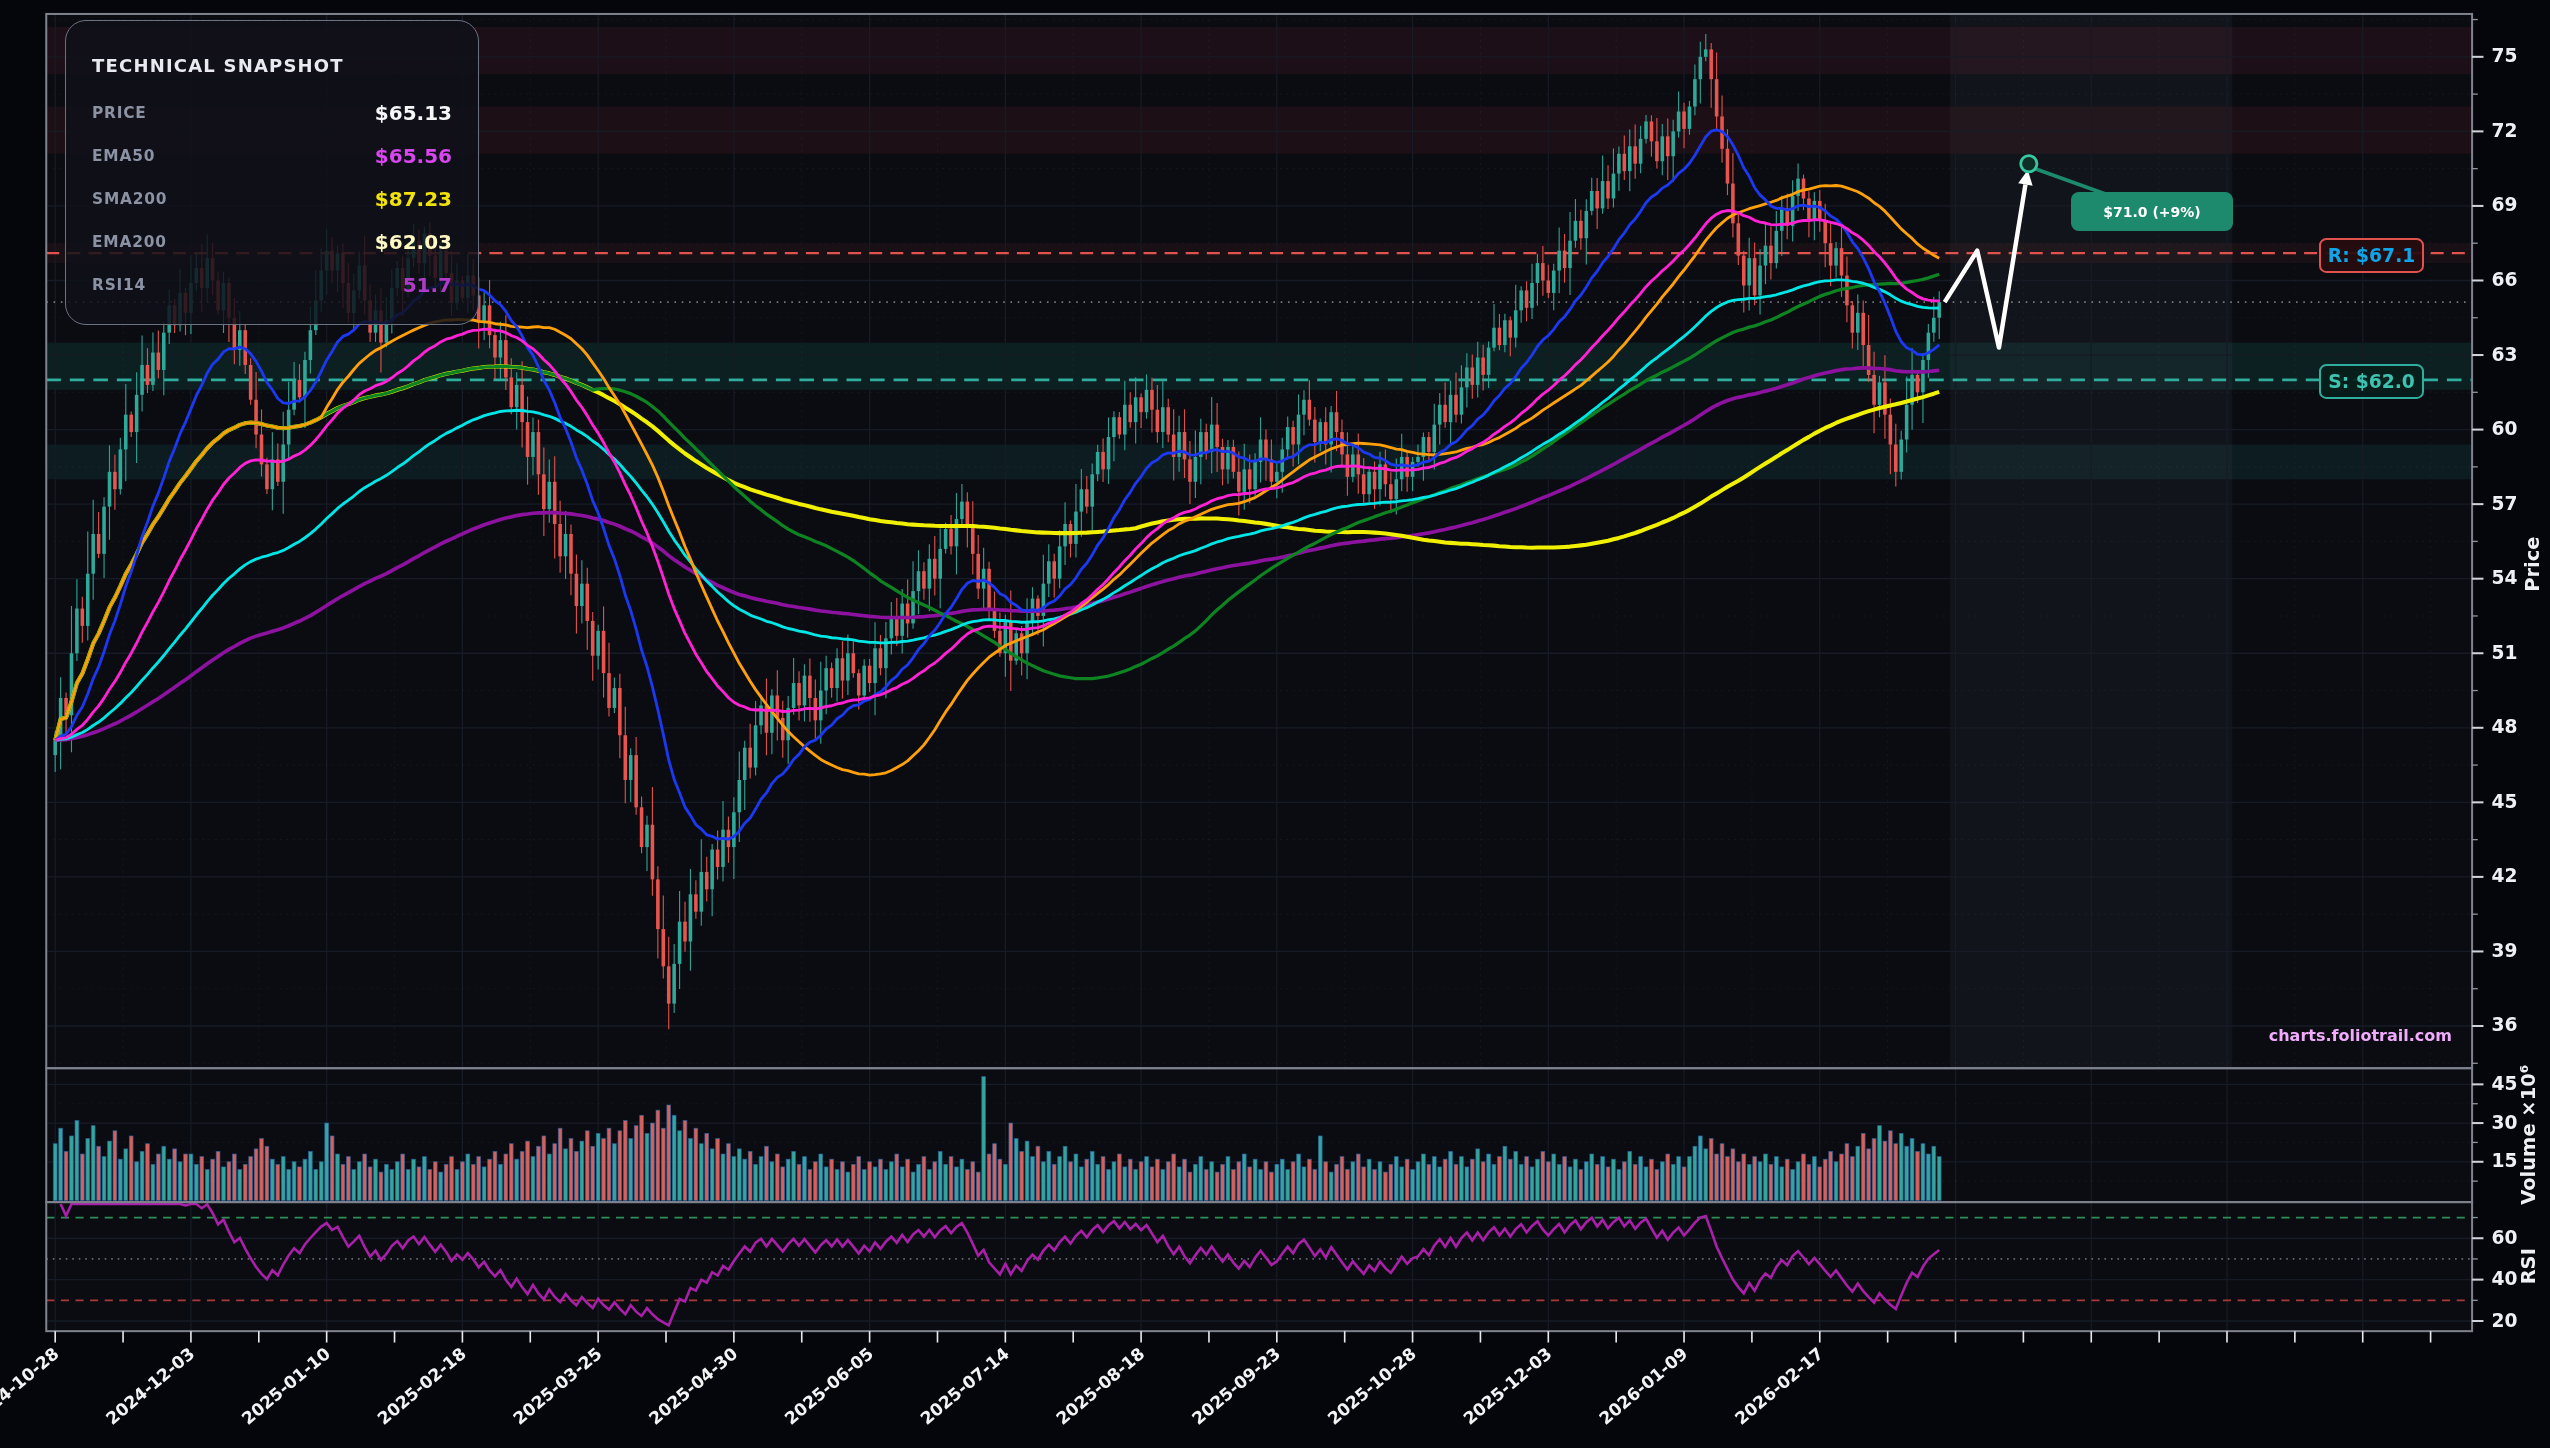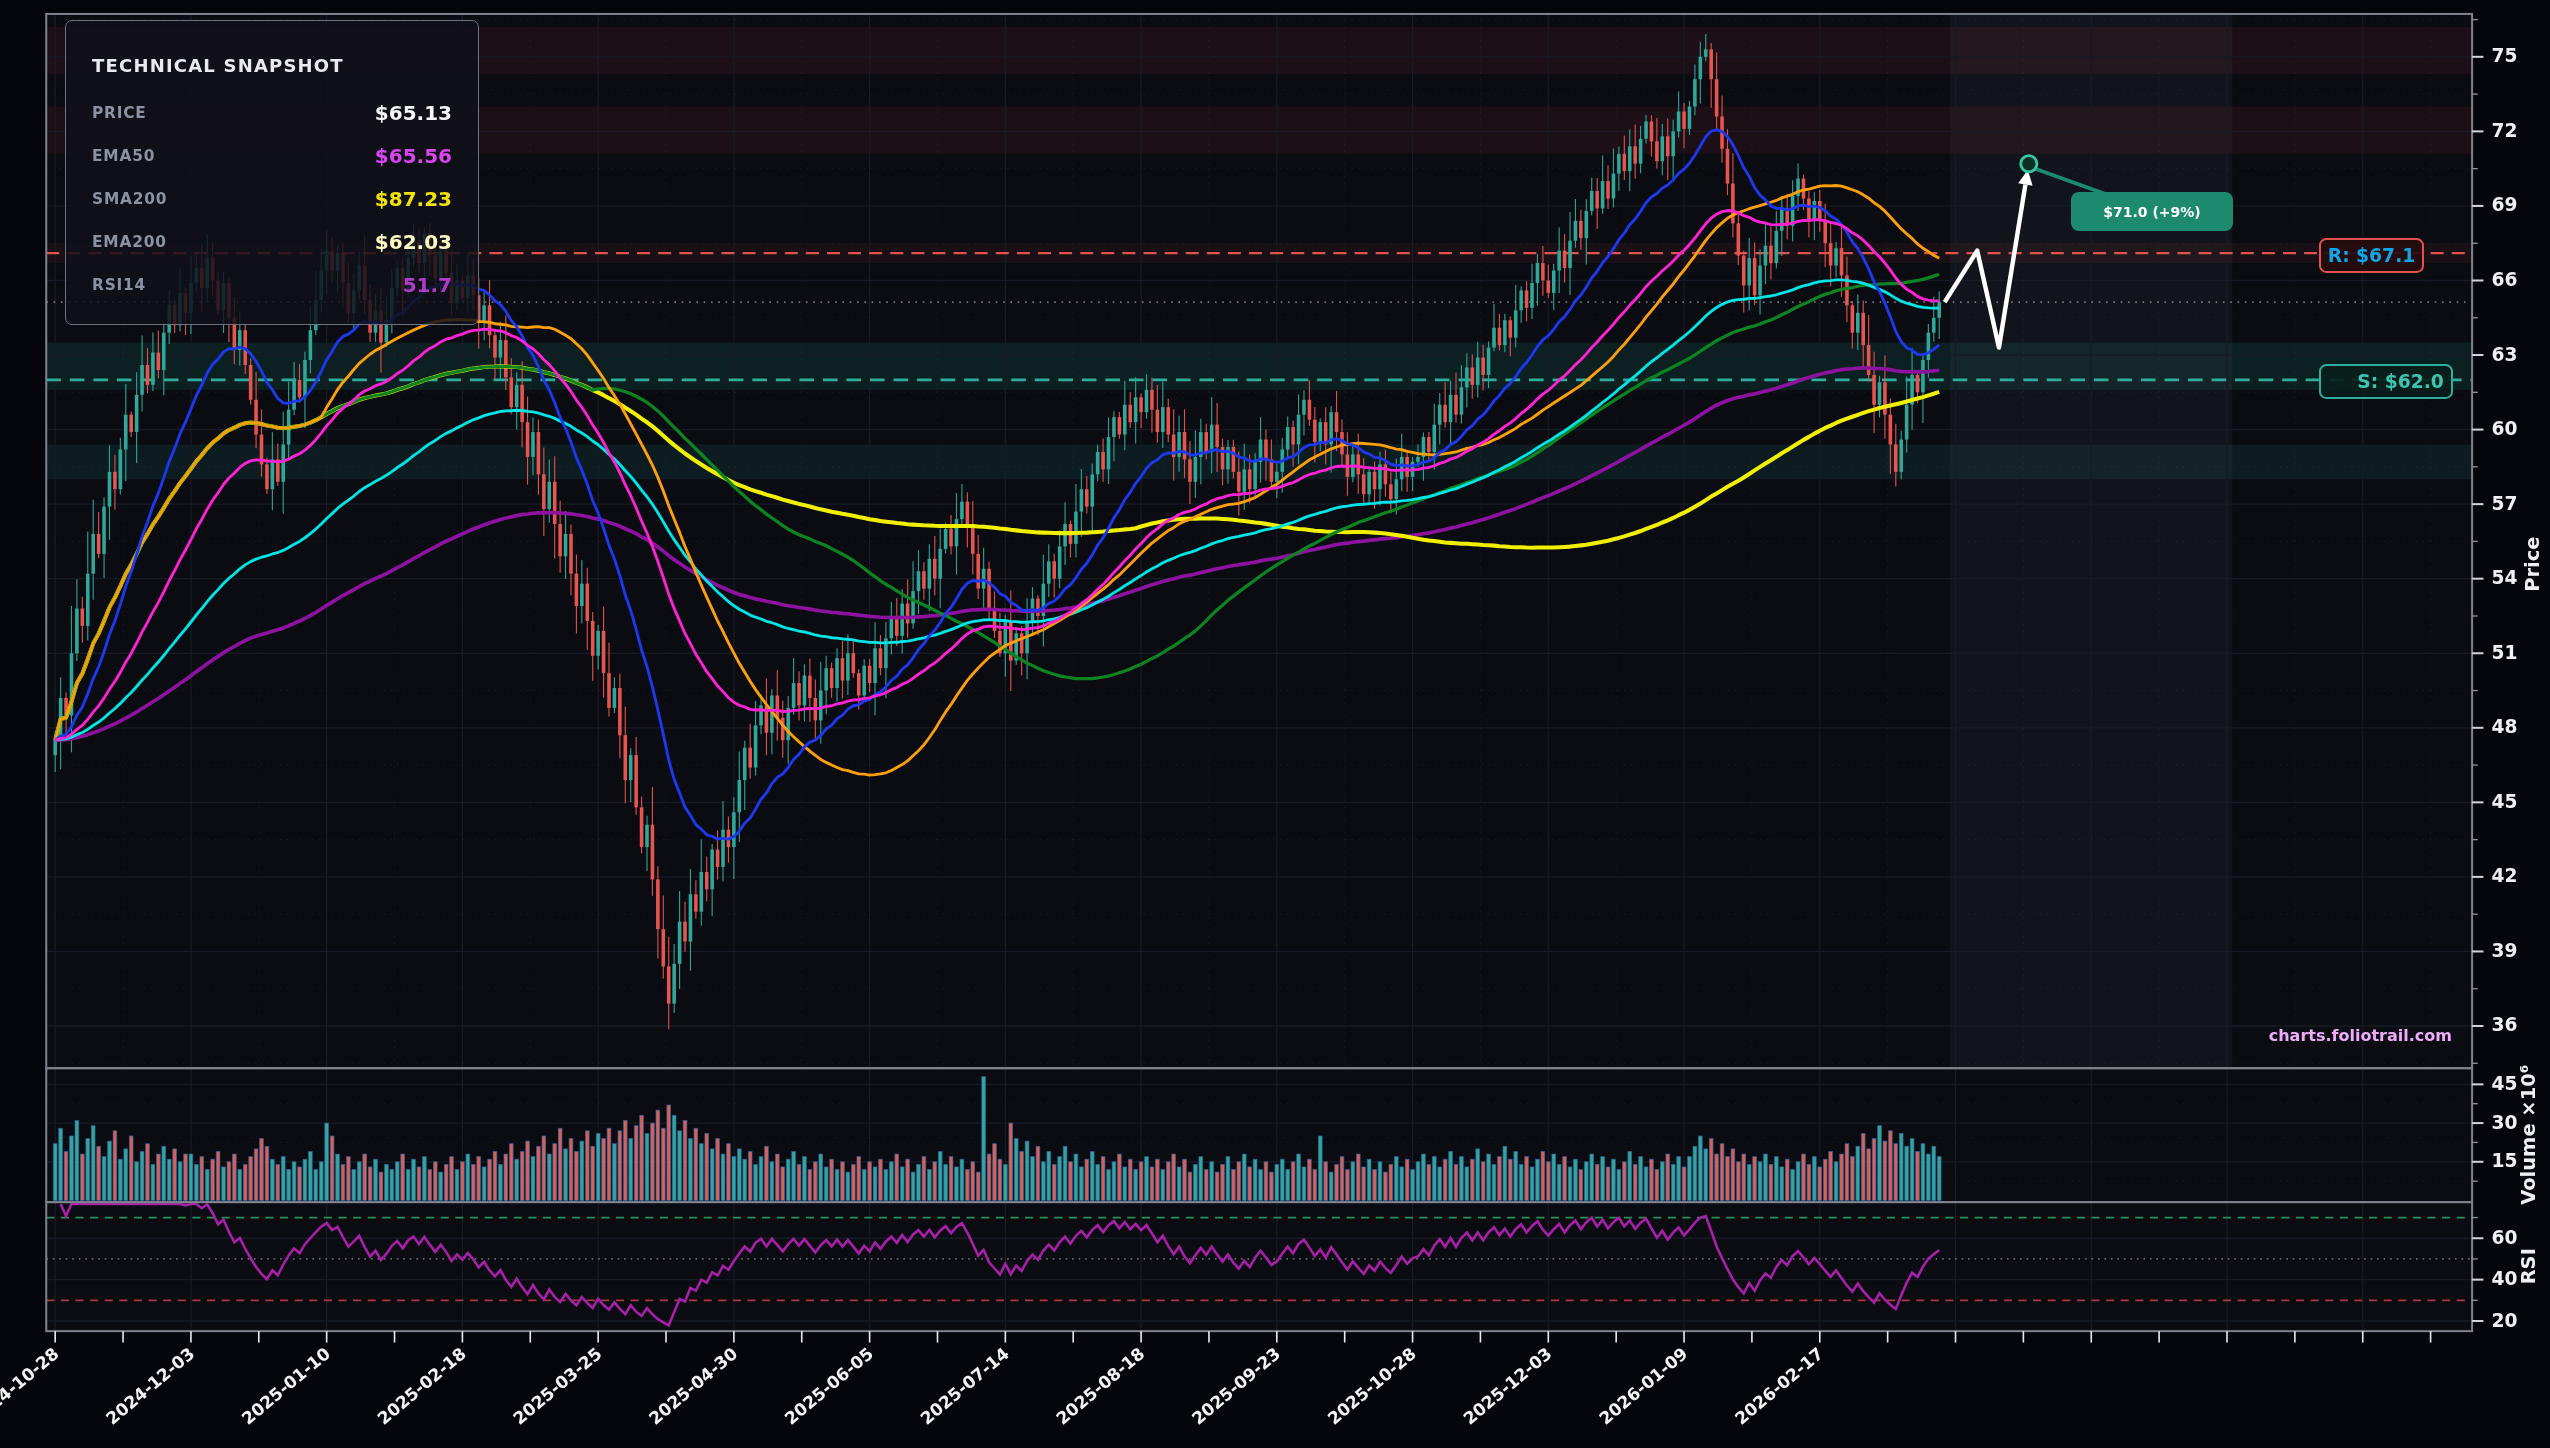--- a/index.html
+++ b/index.html
@@ -2,32 +2,32 @@
 <html style="font-size:13px"><head>
 <meta charset="utf-8">
 <style>
   html,body{margin:0;padding:0;background:#04050a;}
   .stage{position:relative;width:2550px;height:1449px;overflow:hidden;
          font-family:"DejaVu Sans",sans-serif;background:#05060b;}
   #chart-svg{position:absolute;left:0;top:0;z-index:1;}
   .overlay{position:absolute;z-index:2;}
   
   .snap{left:65px;top:20px;width:412px;height:303px;background:rgba(15,17,25,0.84);
-        border:1.6px solid #6b7280;border-radius:7px;z-index:3;}
+        border:1.6px solid #6b7280;border-radius:21px;z-index:3;}
   .snap-title{position:absolute;left:26px;top:34px;font-size:18px;font-weight:bold;
         letter-spacing:1.2px;color:#e8eaf0;}
   .snap-row{position:absolute;left:26px;right:26px;height:28px;display:flex;
         justify-content:space-between;align-items:center;}
   .snap-label{font-size:15.4px;font-weight:bold;color:#8a92a3;letter-spacing:0.8px;}
   .snap-value{font-size:20px;font-weight:bold;}
   
   .lvl{width:101px;height:31px;left:2319px;display:flex;align-items:center;justify-content:center;
        border-radius:7.3px;font-size:18.7px;font-weight:bold;}
   .lvl-r{border:2px solid #e0524e;color:#0ea5e9;background:rgba(38,12,14,0.92);}
-  .lvl-s{border:2px solid #2fae9e;color:#3cc4b0;background:rgba(8,30,27,0.92);padding-left:29px;}
+  .lvl-s{border:2px solid #2fae9e;color:#3cc4b0;background:rgba(8,30,27,0.92);}
   
   .callout{left:2071px;top:192px;width:162px;height:39px;display:flex;align-items:center;
        justify-content:center;border-radius:8px;color:#ffffff;font-size:14px;font-weight:bold;}
   .watermark{left:2127px;top:1026px;width:325px;text-align:right;font-size:16px;
        font-weight:bold;color:#f0abfc;}
 </style>
 </head>
 <body>
 
 <div class="stage">

